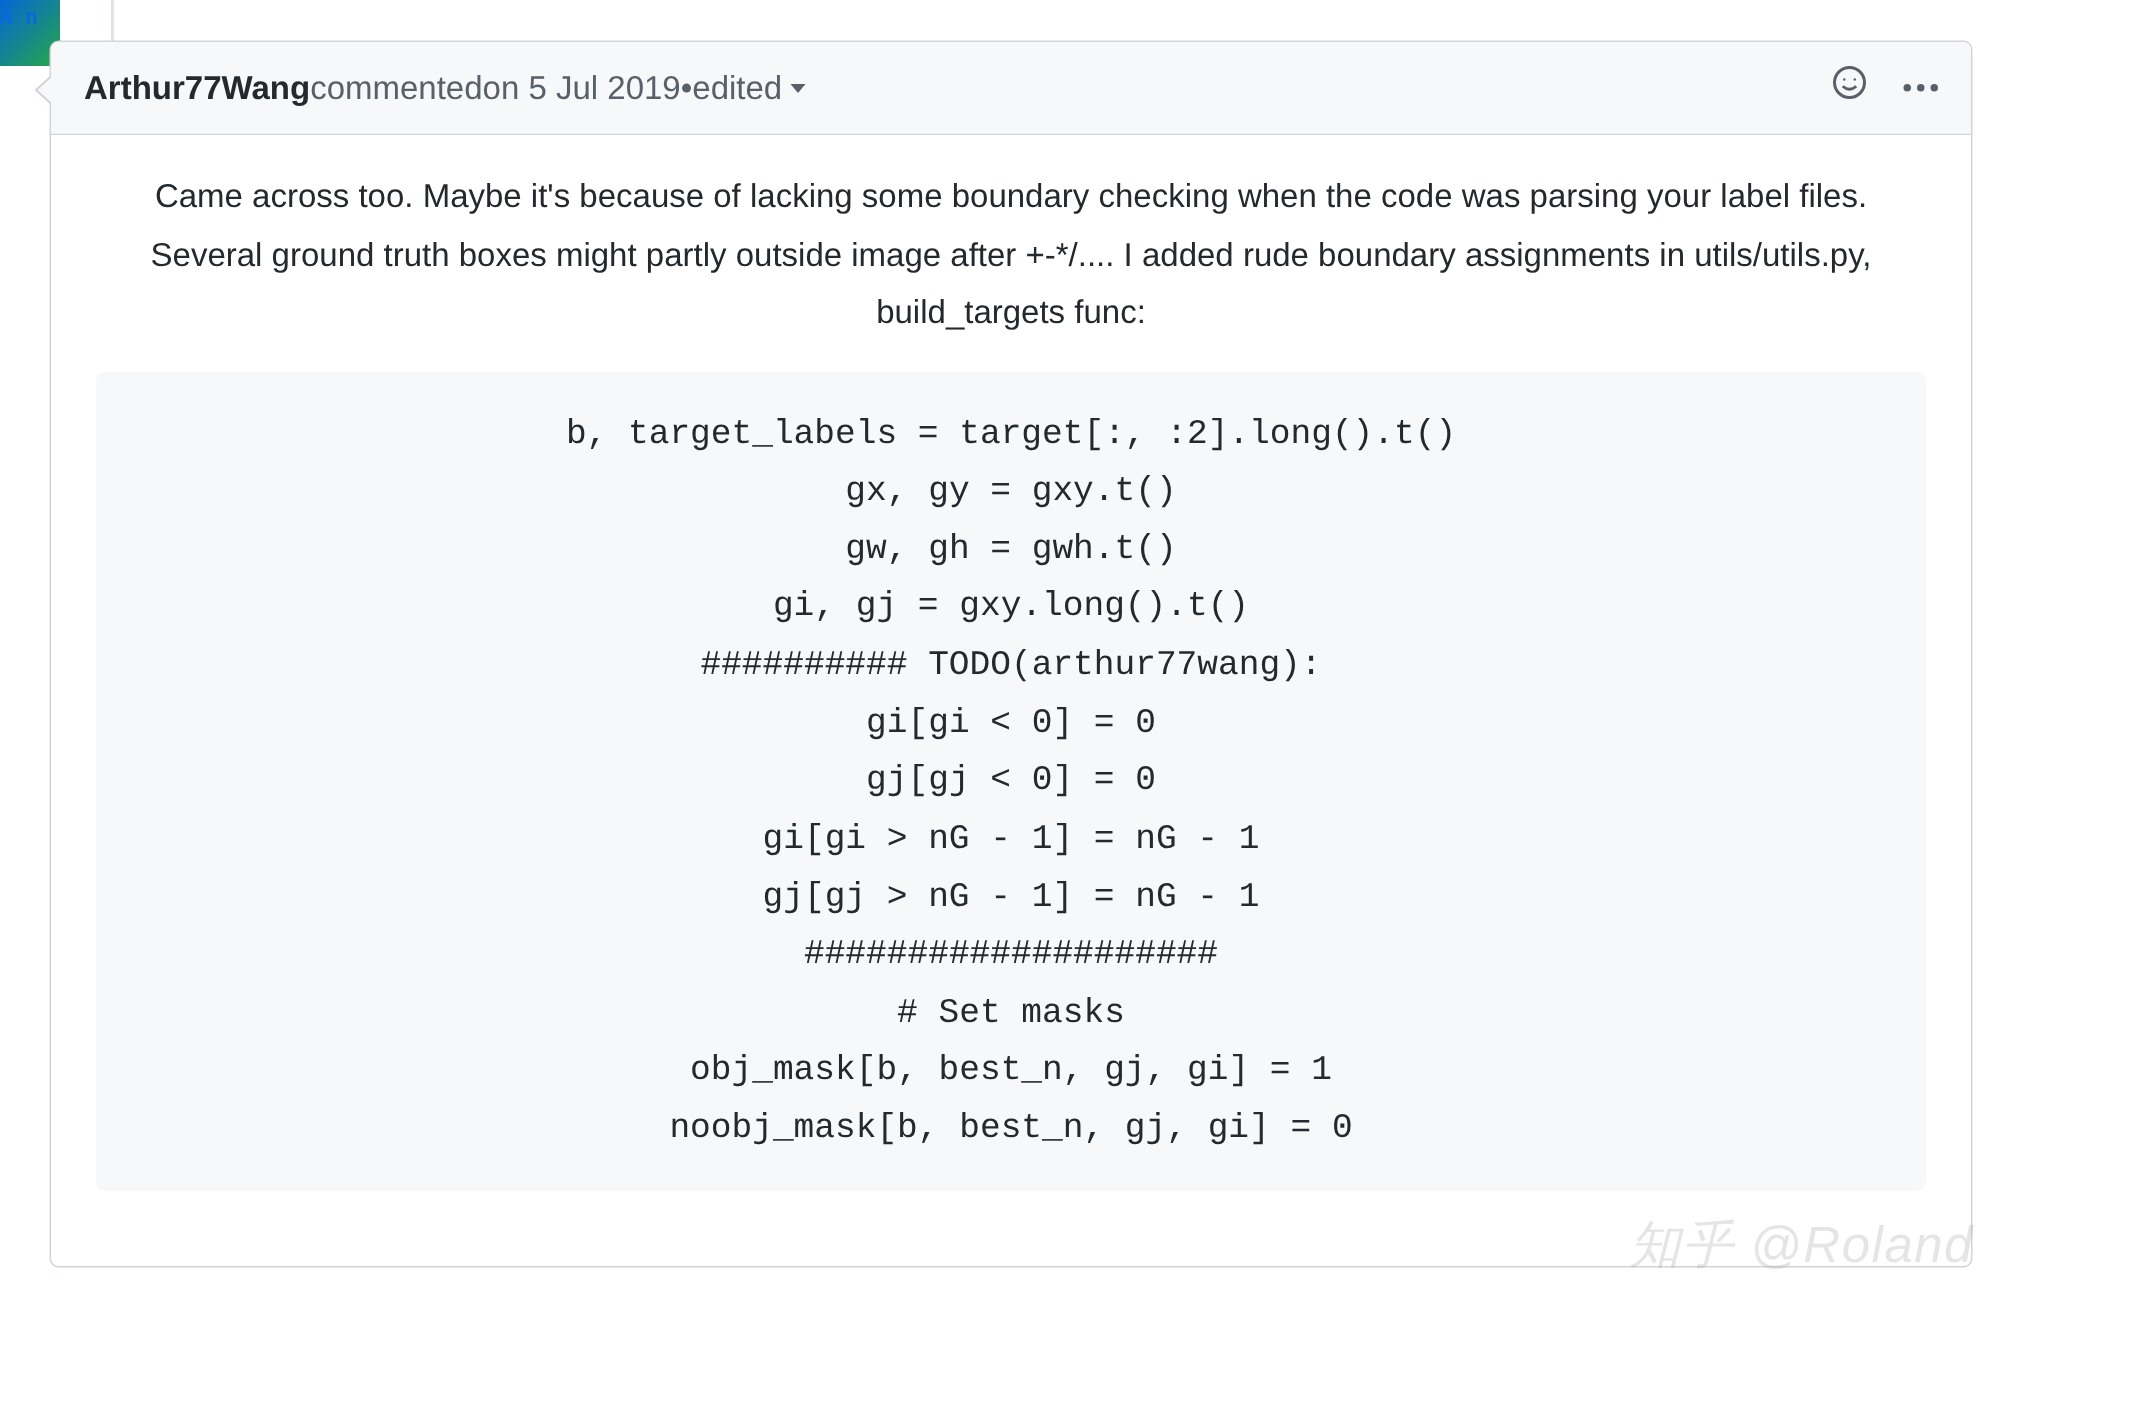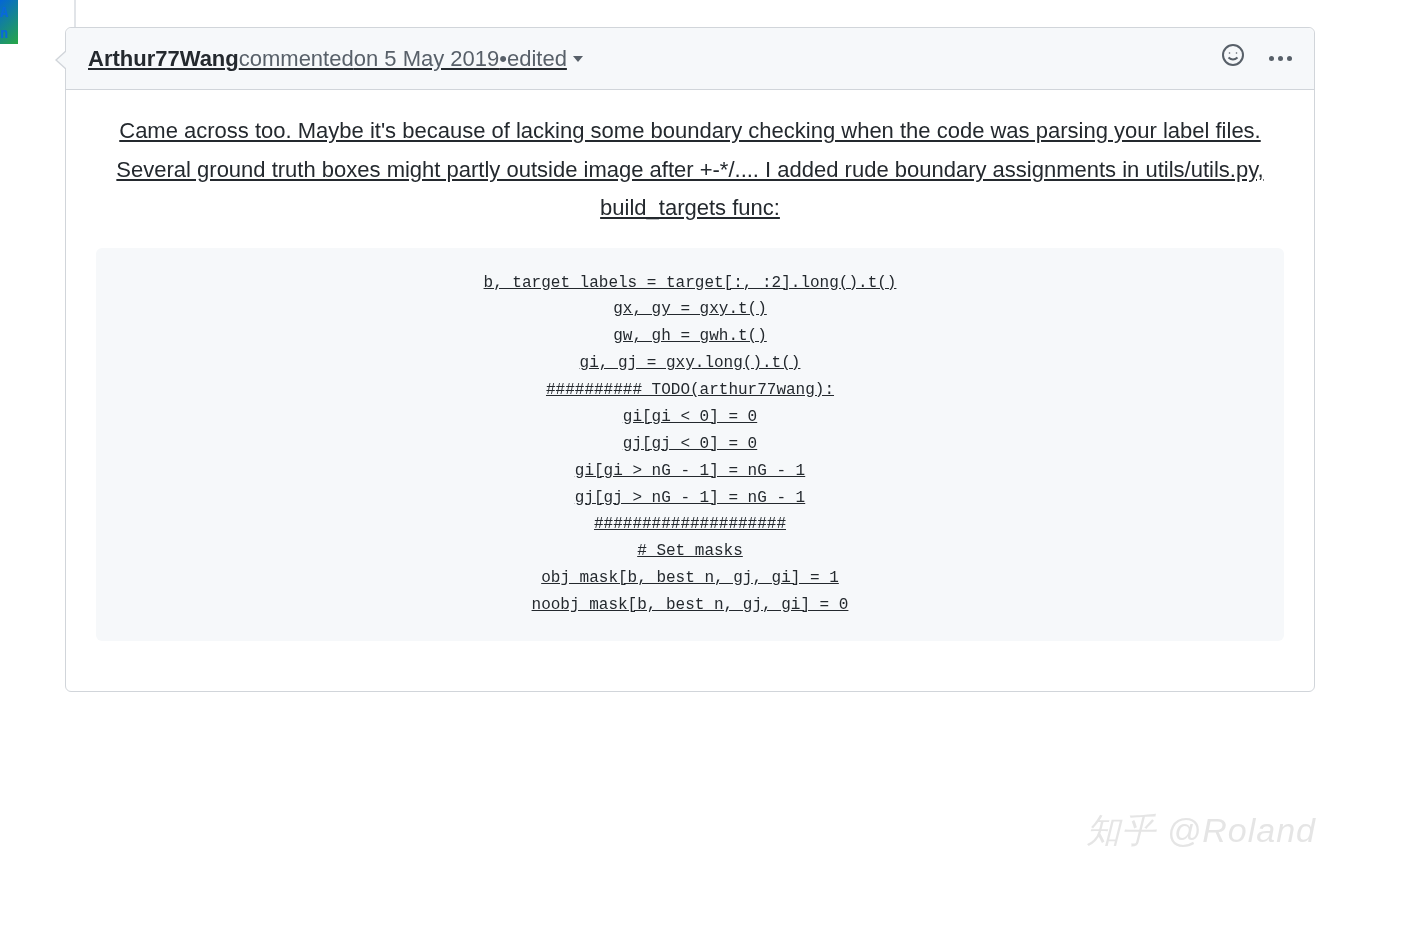--- a/index.html
+++ b/index.html
@@ -22,40 +22,39 @@
       left: 74px;
       top: 0;
       width: 2px;
       height: 28px;
       background: #e1e4e8;
     }
     .avatar-fragment {
       position: absolute;
       left: 0;
       top: 0;
-      width: 18px;
+      width: 40px;
       height: 44px;
       background: linear-gradient(135deg, #0366d6 0%, #28a745 100%);
       border-radius: 0 0 0 0;
       overflow: hidden;
       font-family: monospace;
       font-weight: bold;
       color: #0969da;
       font-size: 14px;
       padding-top: 2px;
     }
     .comment-box {
       position: absolute;
-      left: 65px;
+      left: 33px;
       top: 27px;
       right: 111px;
       border: 1px solid #d1d5da;
       border-radius: 6px;
       background: #ffffff;
-      text-decoration: underline;
     }
     .comment-header {
       display: flex;
       align-items: center;
       justify-content: space-between;
       padding: 14px 22px;
       background: #f6f8fa;
       border-bottom: 1px solid #d1d5da;
       border-radius: 6px 6px 0 0;
       position: relative;
@@ -135,21 +134,21 @@
     }
     .comment-paragraph {
       margin-bottom: 20px;
     }
     .code-block {
       background: #f6f8fa;
       border-radius: 6px;
       padding: 22px 30px;
       margin: 20px 0 28px 0;
       font-family: "SFMono-Regular", Consolas, "Liberation Mono", Menlo, monospace;
-      font-size: 16px;
+      font-size: 23px;
       line-height: 1.68;
       white-space: pre;
       overflow-x: auto;
       color: #24292e;
     }
     .watermark {
       position: absolute;
       right: 110px;
       bottom: 90px;
       font-size: 34px;
@@ -165,21 +164,21 @@
 <div class="timeline-line"></div>
 
 <div class="avatar-fragment">A
 n</div>
 
 <div class="comment-box">
   <div class="comment-header">
     <div class="header-left">
       <span class="author-name">Arthur77Wang</span>
       <span> commented </span>
-      <span>on 5 May 2019</span>
+      <span>on 5 Jul 2019</span>
       <span> • </span>
       <span>edited</span>
       <span class="edited-caret"></span>
     </div>
     <div class="header-right">
       <span class="emoji-icon">
         <svg viewBox="0 0 24 24">
           <circle cx="12" cy="12" r="10"></circle>
           <circle cx="8.5" cy="10" r="0.8" fill="#586069" stroke="none"></circle>
           <circle cx="15.5" cy="10" r="0.8" fill="#586069" stroke="none"></circle>

